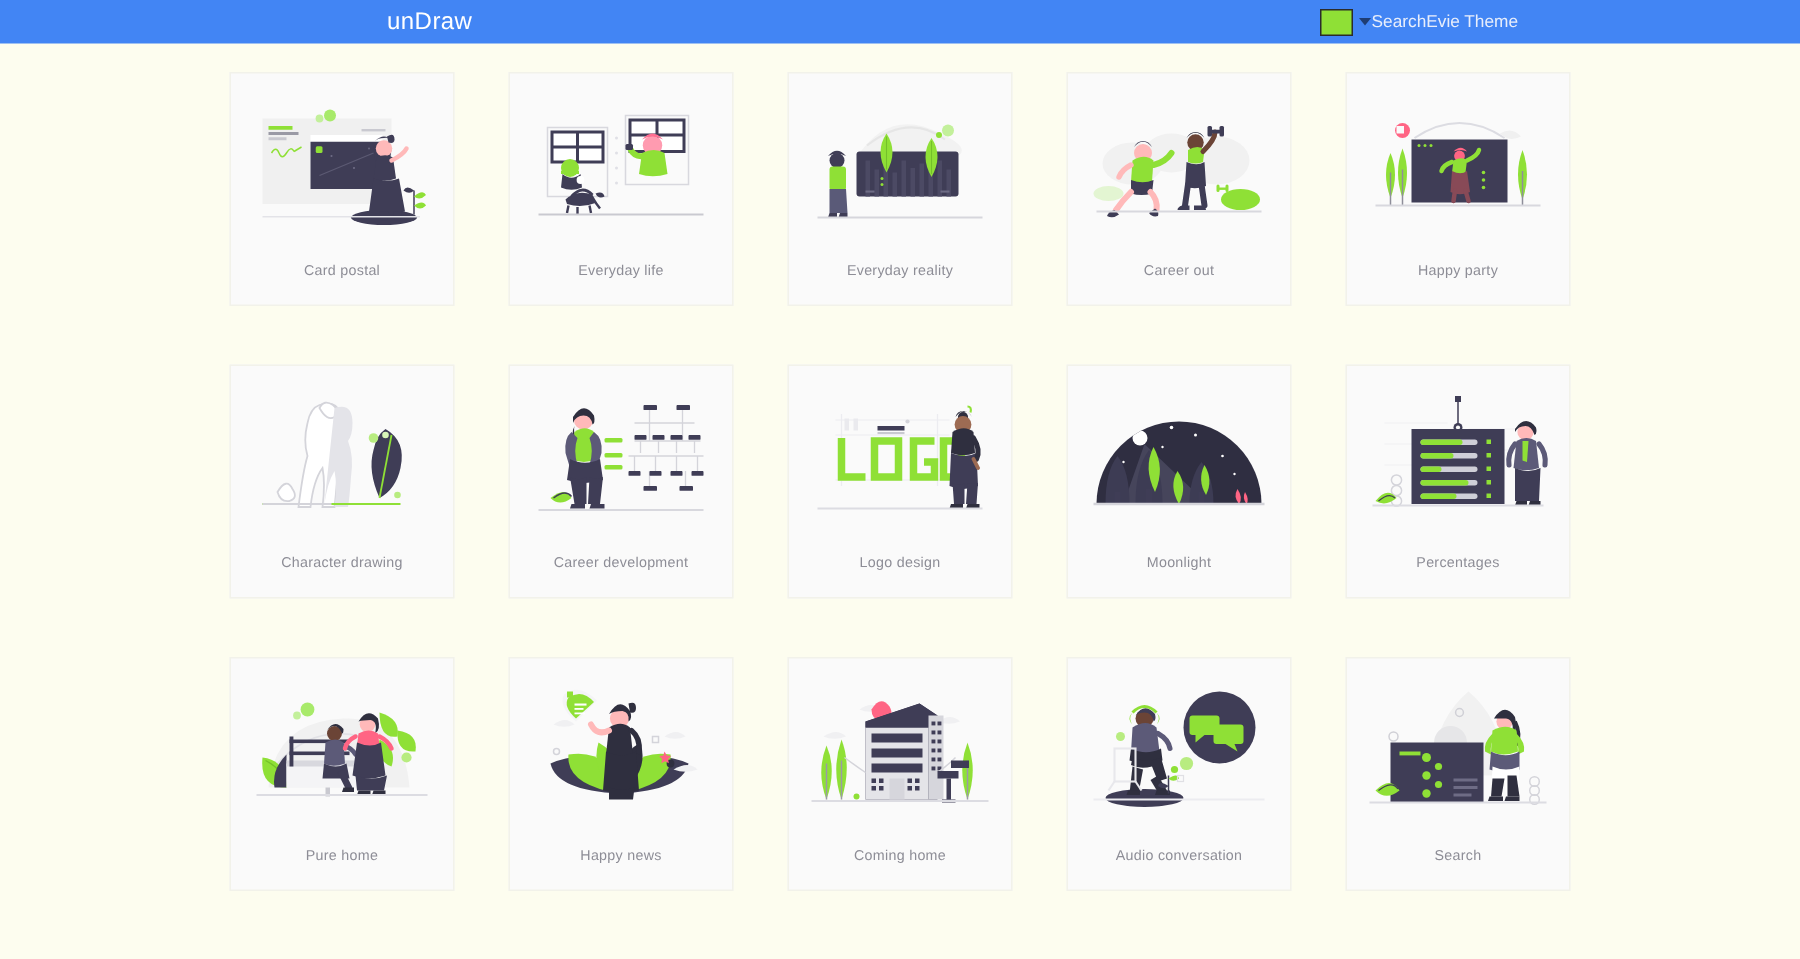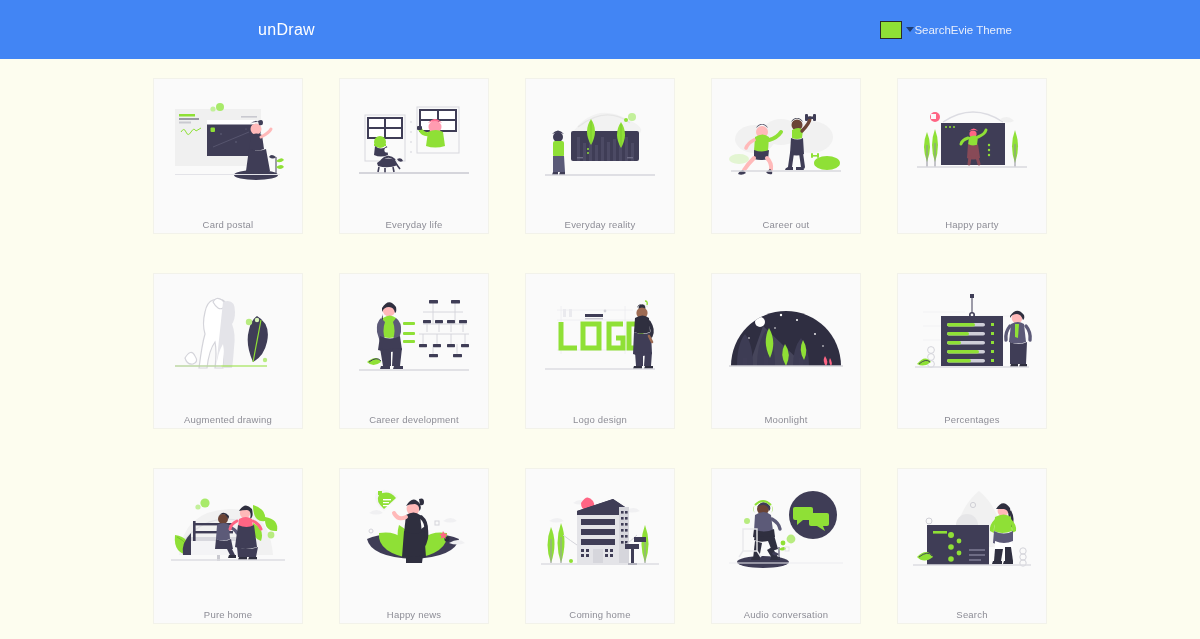--- a/index.html
+++ b/index.html
@@ -9,21 +9,21 @@
   body {
     width: 1200px;
     height: 639px;
     background: #fdfdef;
     font-family: "Liberation Sans", sans-serif;
     overflow: hidden;
   }
 
   
   .topbar {
-    height: 59px;
+    height: 29px;
     background: #4285f4;
     display: flex;
     align-items: center;
     position: relative;
   }
   .brand {
     position: absolute;
     left: 258px;
     color: #ffffff;
     font-size: 16px;
@@ -82,21 +82,21 @@
     justify-content: flex-start;
     box-sizing: border-box;
     padding-top: 8px;
   }
   .art {
     width: 134px;
     height: 108px;
     display: block;
   }
   .card-label {
-    margin-top: 24px;
+    margin-top: 10px;
     font-size: 9.5px;
     color: #8d8d96;
     text-align: right;
     letter-spacing: 0.2px;
   }
 </style>
 </head>
 <body>
 
 <div class="topbar">
@@ -299,21 +299,21 @@
       <path d="M62 20 q12-4 12 10 q0 8-3 12 q4 10 2 24 q-1 14-2 20 l-9 0 q2-14 0-24 q-5 8-7 24" fill="#e4e4e9"></path>
       <path d="M24 76 q6-10 10-2 q4 6-2 8 q-6 1-8-6z" fill="#fff" stroke="#d4d4da" stroke-width="1.2"></path>
       <path d="M96 34 q14 8 10 26 q-3 14-14 20 q-8-18-4-32 q2-10 8-14z" fill="#3f3d56"></path>
       <path d="M100 38 L92 80" stroke="#8fe036" stroke-width="1.2"></path>
       <circle cx="88" cy="40" r="3.2" fill="#b8ec80"></circle>
       <circle cx="96" cy="38" r="2.2" fill="#d8f5b8"></circle>
       <circle cx="104" cy="78" r="2.2" fill="#b8ec80"></circle>
       <line x1="14" y1="84" x2="106" y2="84" stroke="#8fe036" stroke-width="1.2"></line>
       <line x1="14" y1="84" x2="60" y2="84" stroke="#d4d4da" stroke-width="1.2"></line>
     </svg>
-    <div class="card-label">Augmented drawing</div>
+    <div class="card-label">Character drawing</div>
   </div>
 
   <div class="card">
     <svg class="art" viewBox="0 0 134 108">
       <g stroke="#d4d4da" stroke-width="0.9" fill="none">
         <line x1="76" y1="30" x2="116" y2="30"></line>
         <line x1="86" y1="21" x2="86" y2="42"></line>
           <line x1="108" y1="21" x2="108" y2="42"></line>
         <line x1="76" y1="42" x2="120" y2="42"></line>
         <line x1="80" y1="42" x2="80" y2="50"></line>

